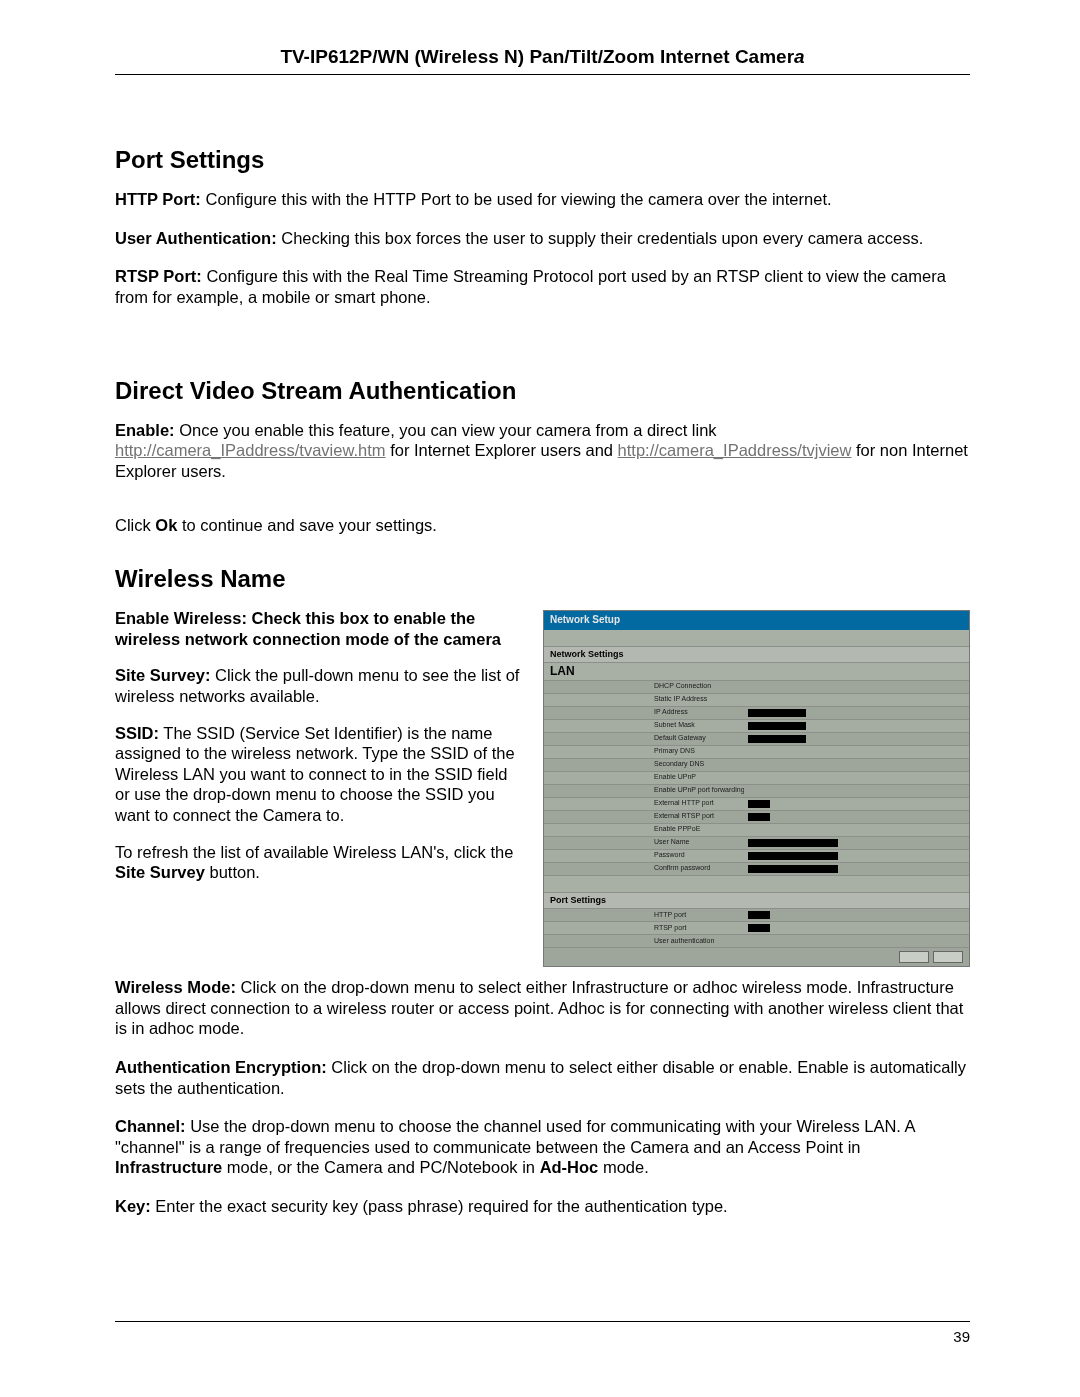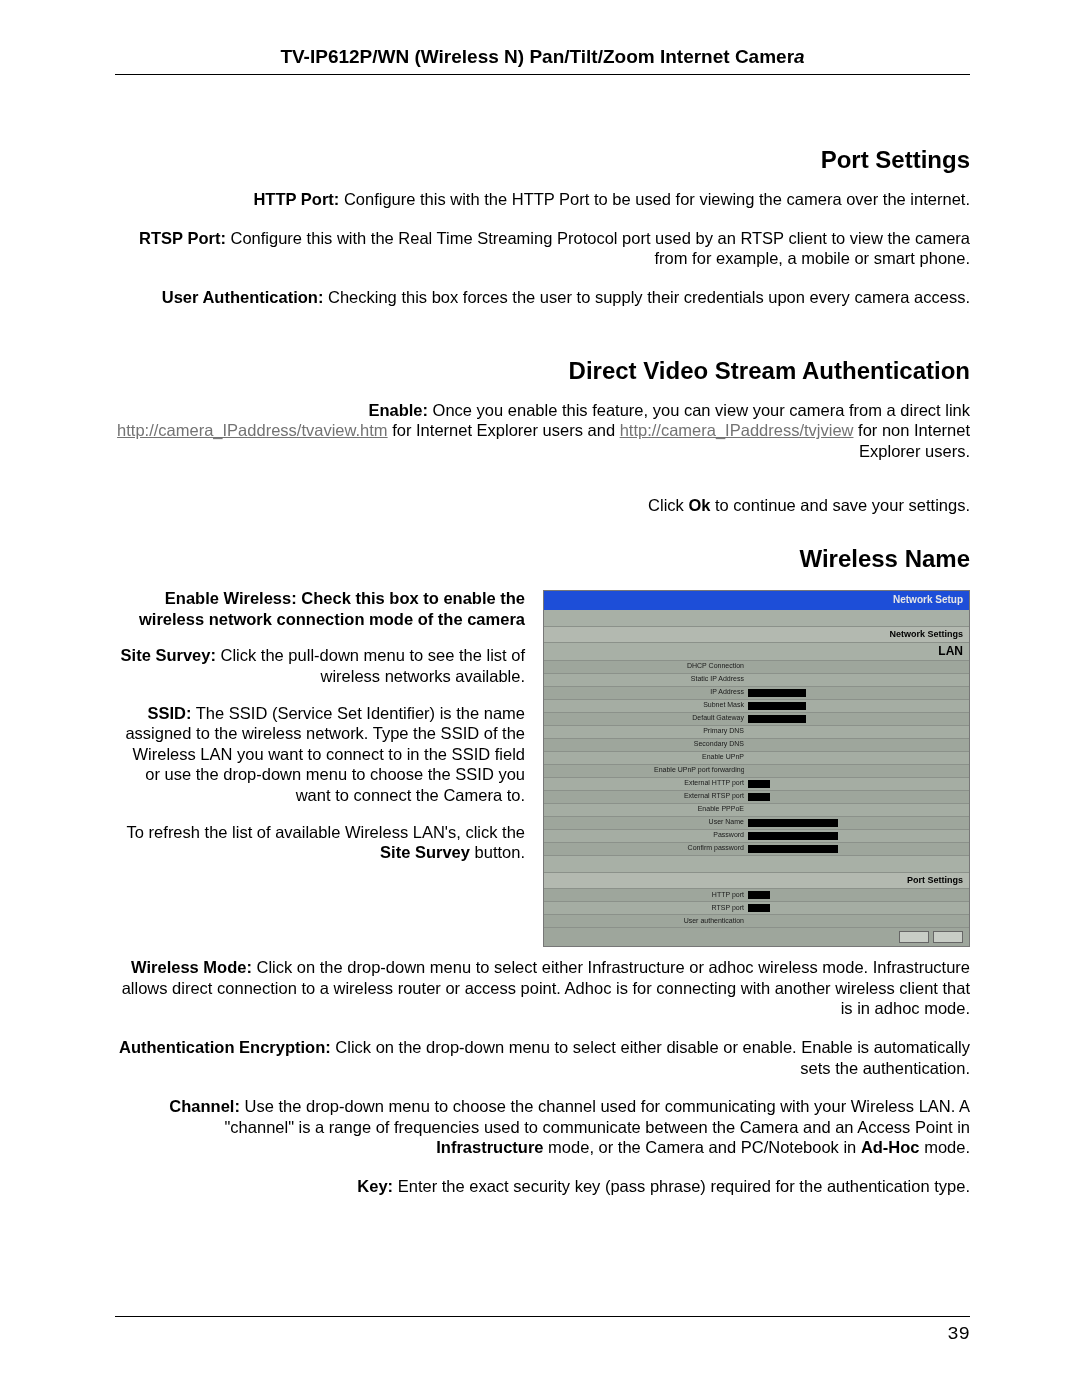--- a/index.html
+++ b/index.html
@@ -25,28 +25,27 @@
   .header-title .italic-a { font-style: italic; }
   hr.rule {
     border: none;
     border-top: 1px solid #000;
     margin: 0;
   }
   .content {
     padding-top: 70px;
     font-size: 16.5px;
     line-height: 1.25;
-    text-align: right;
   }
   h2 {
     font-size: 24px;
     font-weight: bold;
     margin: 0 0 14px 0;
   }
-  h2.spaced-top { margin-top: 48px; }
+  h2.spaced-top { margin-top: 68px; }
   p { margin: 0 0 18px 0; }
   .b { font-weight: bold; }
   a { color: #737373; text-decoration: underline; }
   .click-ok { margin: 34px 0 28px 0; }
 
   .wrap-section {
     overflow: hidden; 
   }
   .wrap-section p { margin-bottom: 16px; }
 
@@ -54,21 +53,21 @@
     float: right;
     width: 425px;
     margin: 2px 0 10px 18px;
     background: #a8b0a6;
     font-family: Tahoma, Arial, sans-serif;
     font-size: 8px;
     color: #000;
     border: 1px solid #777;
   }
   .fig-title {
-    background: #1d4ed8;
+    background: #0369a1;
     color: #e6e6e6;
     font-weight: bold;
     font-size: 10px;
     padding: 3px 6px;
   }
   .fig-subtitle {
     background: #b3b9b0;
     font-weight: bold;
     font-size: 9px;
     padding: 2px 6px;
@@ -121,46 +120,45 @@
   }
 
   .footer {
     position: absolute;
     left: 115px;
     right: 110px;
     bottom: 52px;
   }
   .page-num {
     text-align: right;
-    font-size: 19px;
+    font-size: 15px;
     margin-top: 6px;
-    font-family: Liberation Mono, monospace;
   }
 </style>
 </head>
 <body>
 
 <div class="page">
 
   <div class="header-title">
     <span>TV-IP612P/WN (Wireless N) Pan/Tilt/Zoom Internet Camer</span><span class="italic-a">a</span>
   </div>
   <hr class="rule">
 
   <div class="content">
 
     <h2>Port Settings</h2>
     <p>
       <span class="b">HTTP Port:</span><span> Configure this with the HTTP Port to be used for viewing the camera over the internet.</span>
     </p>
     <p>
+      <span class="b">User Authentication:</span><span> Checking this box forces the user to supply their credentials upon every camera access.</span>
+    </p>
+    <p>
       <span class="b">RTSP Port:</span><span> Configure this with the Real Time Streaming Protocol port used by an RTSP client to view the camera from for example, a mobile or smart phone.</span>
-    </p>
-    <p>
-      <span class="b">User Authentication:</span><span> Checking this box forces the user to supply their credentials upon every camera access.</span>
     </p>
 
     <h2 class="spaced-top">Direct Video Stream Authentication</h2>
     <p>
       <span class="b">Enable:</span><span> Once you enable this feature, you can view your camera from a direct link </span><a href="#">http://camera_IPaddress/tvaview.htm</a><span> for Internet Explorer users and </span><a href="#">http://camera_IPaddress/tvjview</a><span> for non Internet Explorer users.</span>
     </p>
     <p class="click-ok">
       <span>Click </span><span class="b">Ok</span><span> to continue and save your settings.</span>
     </p>
 

